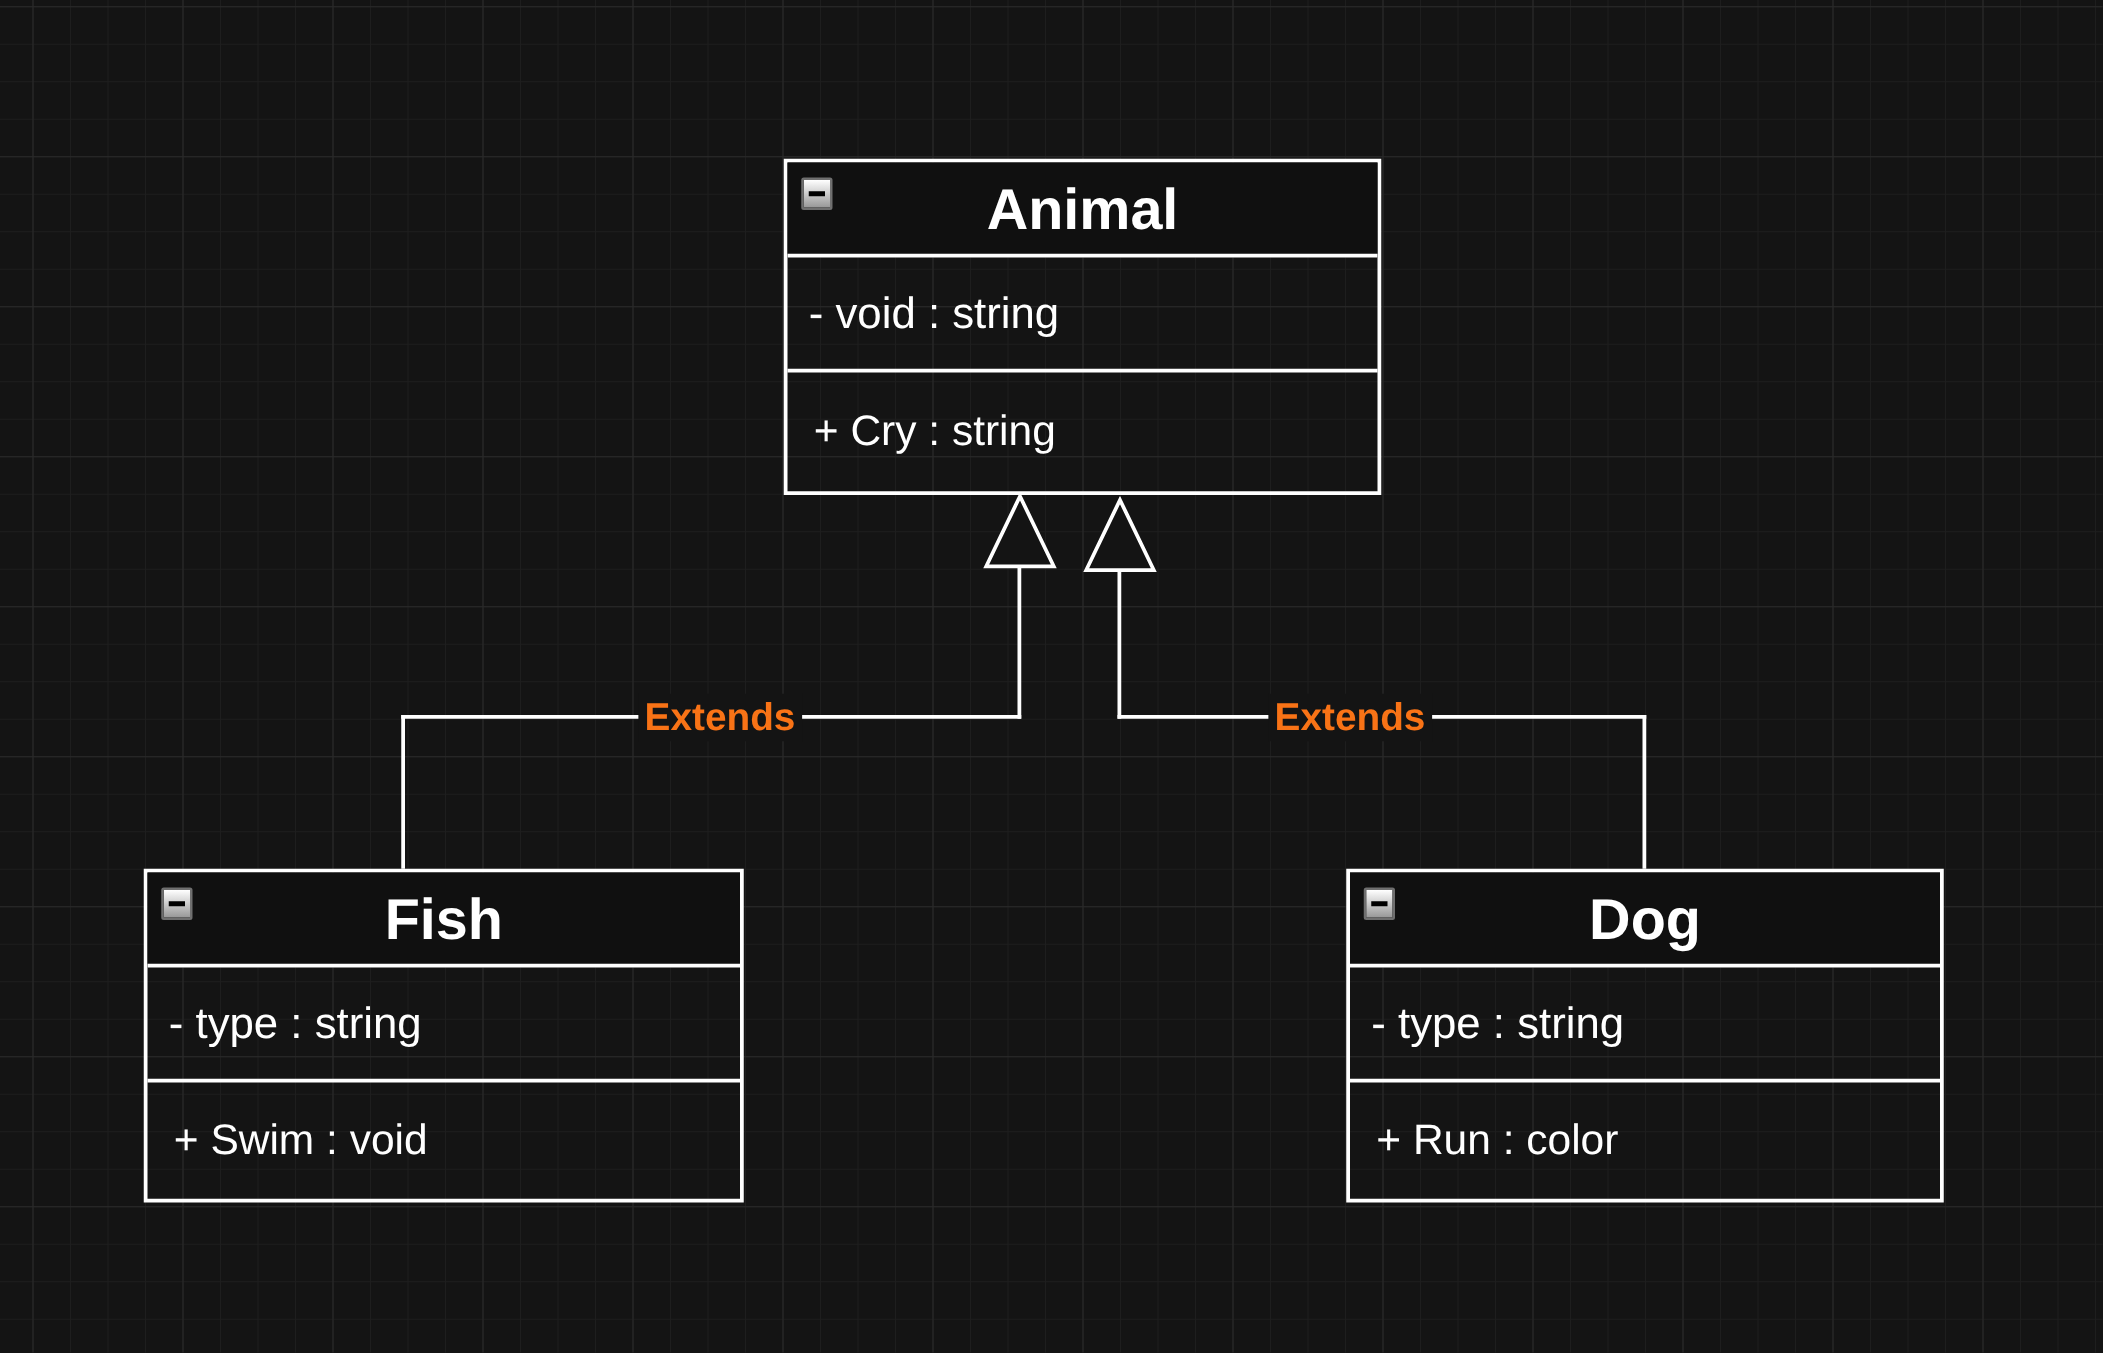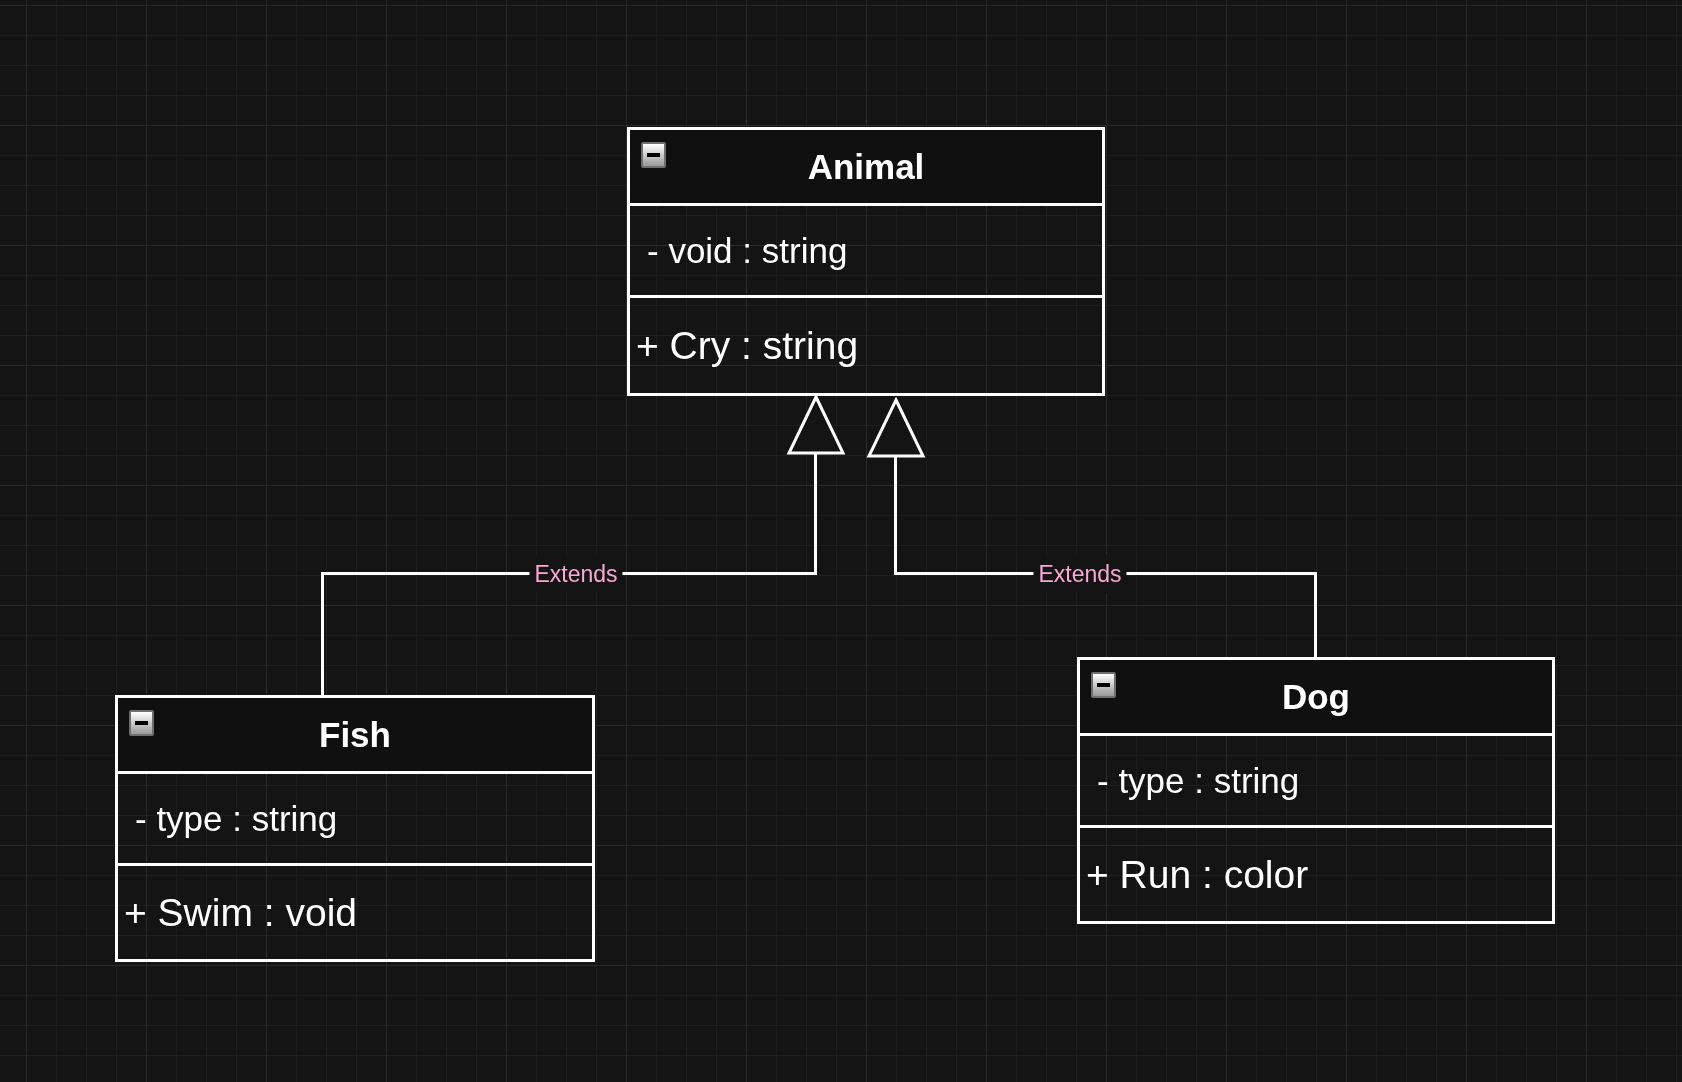--- a/index.html
+++ b/index.html
@@ -37,43 +37,43 @@
   }
   .uml-title {
     position: relative;
     height: 73px;
     flex: 0 0 73px;
     border-bottom: 3px solid #ffffff;
     background: #101010;
     display: flex;
     align-items: center;
     justify-content: center;
-    font-size: 35px;
+    font-size: 46px;
     font-weight: bold;
   }
   .uml-attrs {
     height: 89px;
     flex: 0 0 89px;
     border-bottom: 3px solid #ffffff;
     display: flex;
     align-items: center;
     padding-left: 17px;
     font-size: 35px;
   }
   .uml-methods {
     flex: 1 1 auto;
     display: flex;
     align-items: center;
-    padding-left: 6px;
-    font-size: 39px;
+    padding-left: 21px;
+    font-size: 34px;
   }
 
   #animal-box { left: 627px; top: 127px; width: 478px; height: 269px; }
   #fish-box   { left: 115px; top: 695px; width: 480px; height: 267px; justify-content: flex-end; }
-  #dog-box    { left: 1077px; top: 657px; width: 478px; height: 267px; }
+  #dog-box    { left: 1077px; top: 695px; width: 478px; height: 267px; }
 
   .collapse-btn {
     position: absolute;
     left: 11px;
     top: 12px;
     width: 25px;
     height: 26px;
     box-sizing: border-box;
     background: linear-gradient(#ffffff, #989898);
     border: 2px solid #6f6f6f;
@@ -107,25 +107,26 @@
     width: 60px;
     height: 62px;
   }
   #arrowhead-fish { left: 786px; top: 394px; }
   #arrowhead-dog  { left: 866px; top: 397px; }
 
   .edge-label {
     position: absolute;
     transform: translate(-50%, -50%);
     background: #141414;
-    color: #f9a8d4;
-    font-size: 23px;
+    color: #f97316;
+    font-size: 31px;
     line-height: 38px;
     padding: 0 5px;
     white-space: nowrap;
+    font-weight: bold;
   }
   #label-extends-fish { left: 576px; top: 574px; }
   #label-extends-dog  { left: 1080px; top: 574px; }
 </style>
 </head>
 <body>
 
 <div class="canvas">
 
   <div class="edge-seg" id="edge-fish-stem-arrow"></div>

